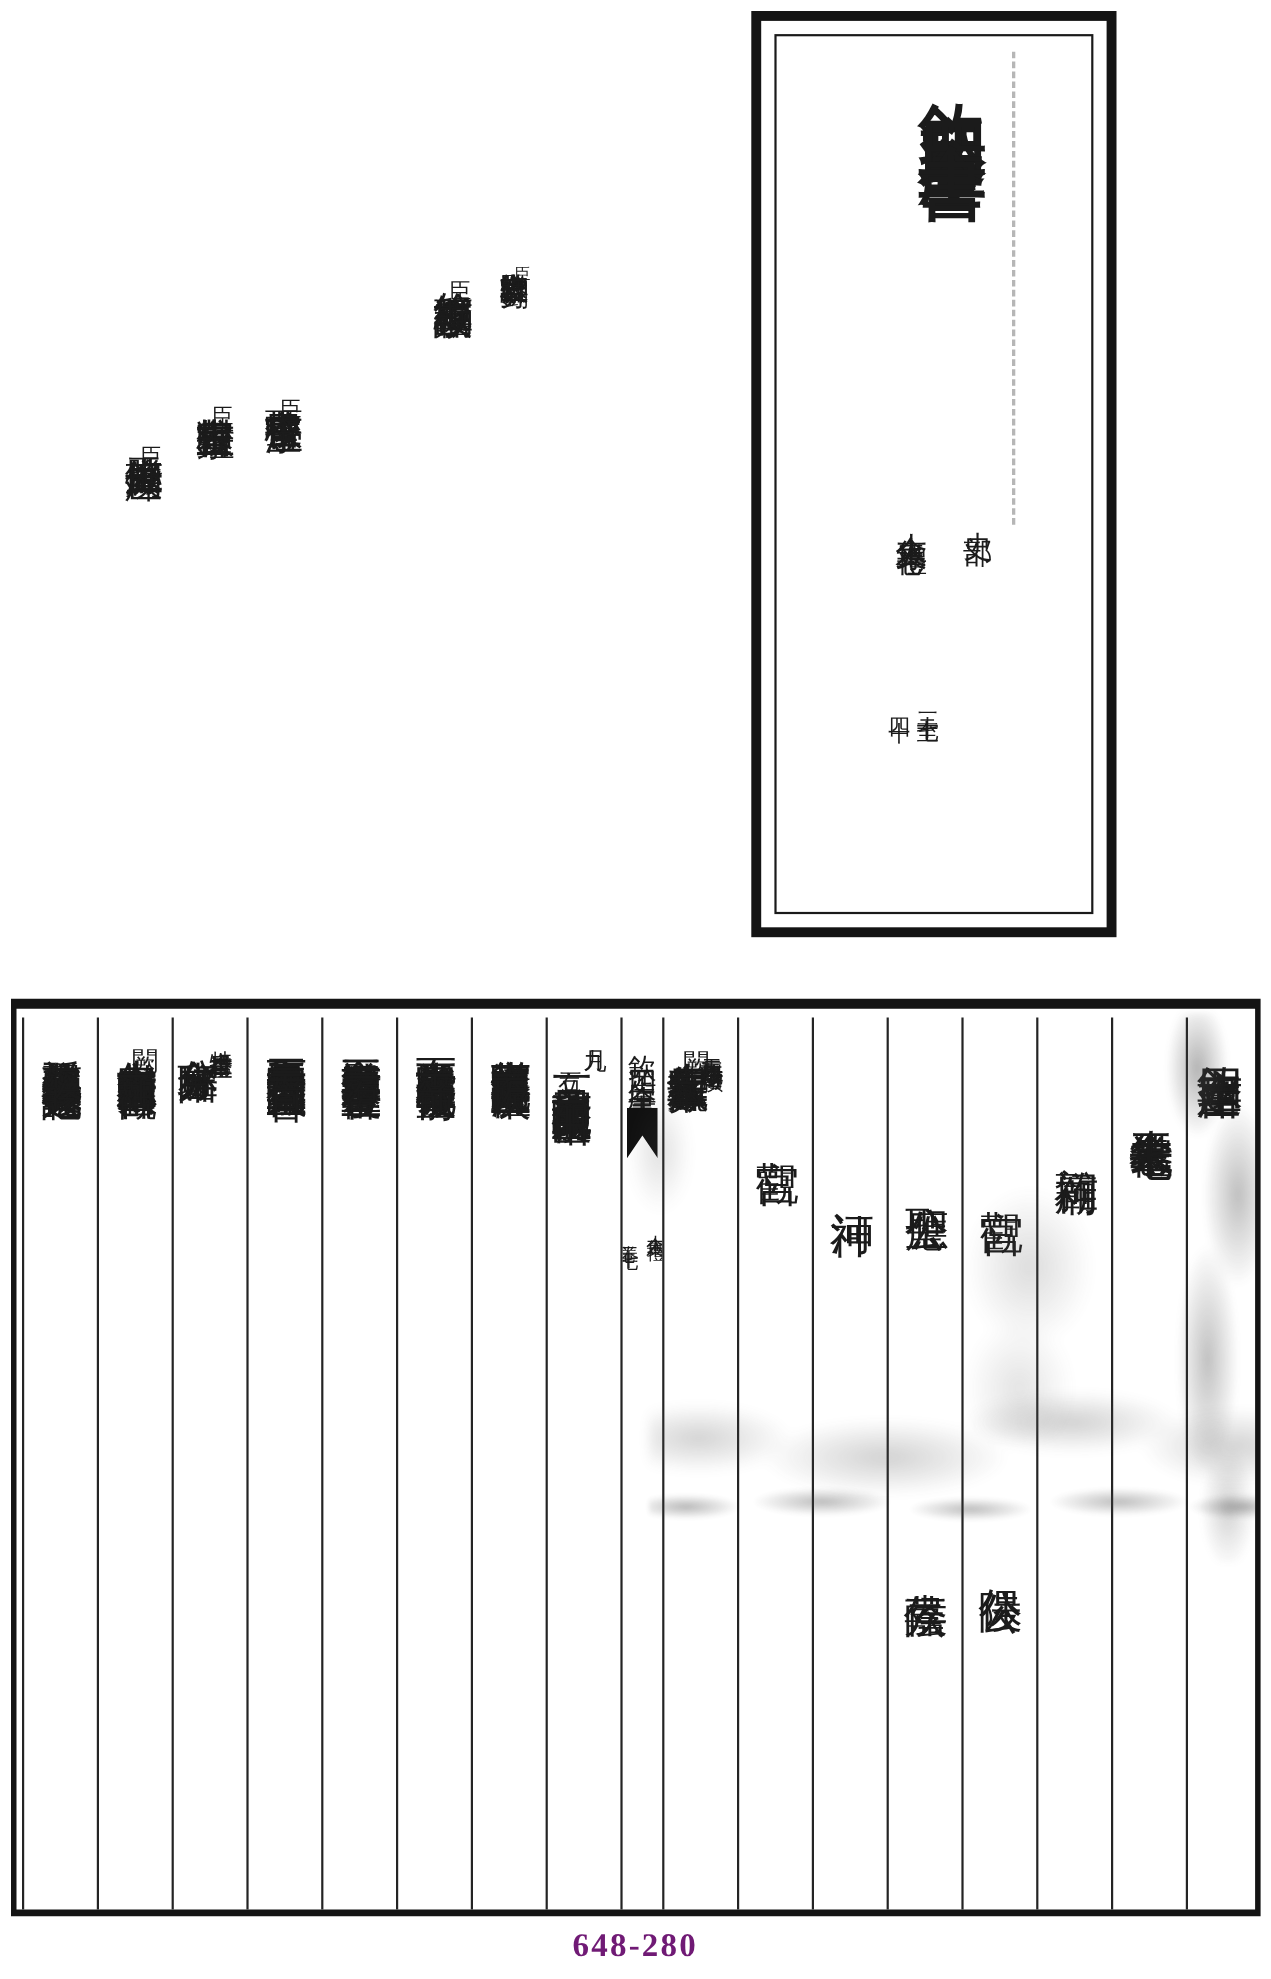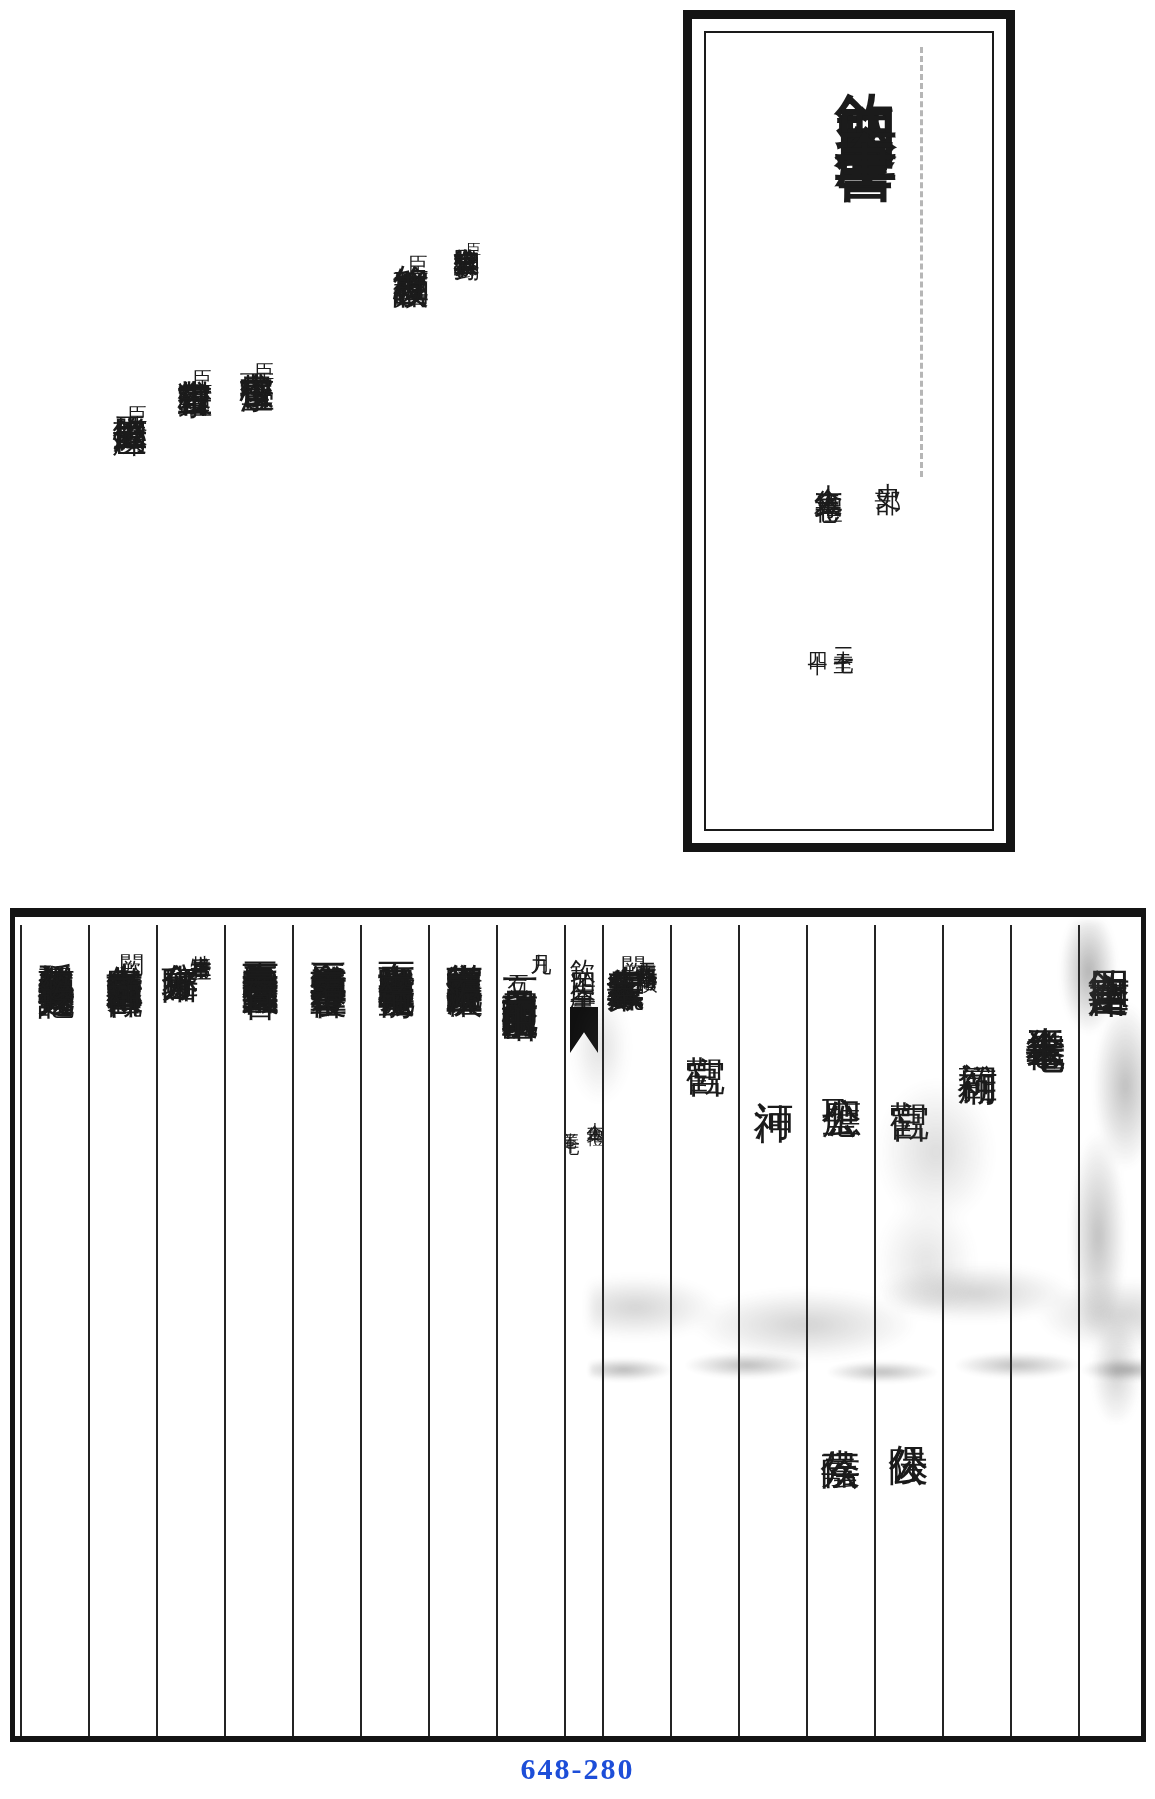--- a/index.html
+++ b/index.html
@@ -69,21 +69,21 @@
     radial-gradient(ellipse 70px 16px at 6% 55%,rgba(60,60,60,.8),transparent 70%),
     radial-gradient(ellipse 90px 18px at 28% 45%,rgba(70,70,70,.8),transparent 70%),
     radial-gradient(ellipse 80px 15px at 52% 60%,rgba(60,60,60,.75),transparent 70%),
     radial-gradient(ellipse 90px 18px at 76% 45%,rgba(75,75,75,.8),transparent 70%),
     radial-gradient(ellipse 70px 16px at 96% 55%,rgba(60,60,60,.8),transparent 70%);}
   #stain-fold{left:540px;top:40px;width:90px;height:180px;filter:blur(6px);opacity:.22;background:
     radial-gradient(ellipse 40px 80px at 50% 50%,rgba(80,80,80,.8),transparent 70%);}
 
   
   #footer-num{position:absolute;left:0;top:1752px;width:1155px;text-align:center;
-      font-size:30px;letter-spacing:2px;font-weight:bold;color:#1d4ed8;
+      font-size:30px;letter-spacing:2px;font-weight:bold;color:#701a75;
       font-family:"Liberation Serif","DejaVu Serif",serif;}
 </style>
 </head>
 <body>
 
 <div id="page">
 
   <div id="plate">
     <div id="plate-inner"></div>
     <div class="vcol" id="plate-marks"></div>

